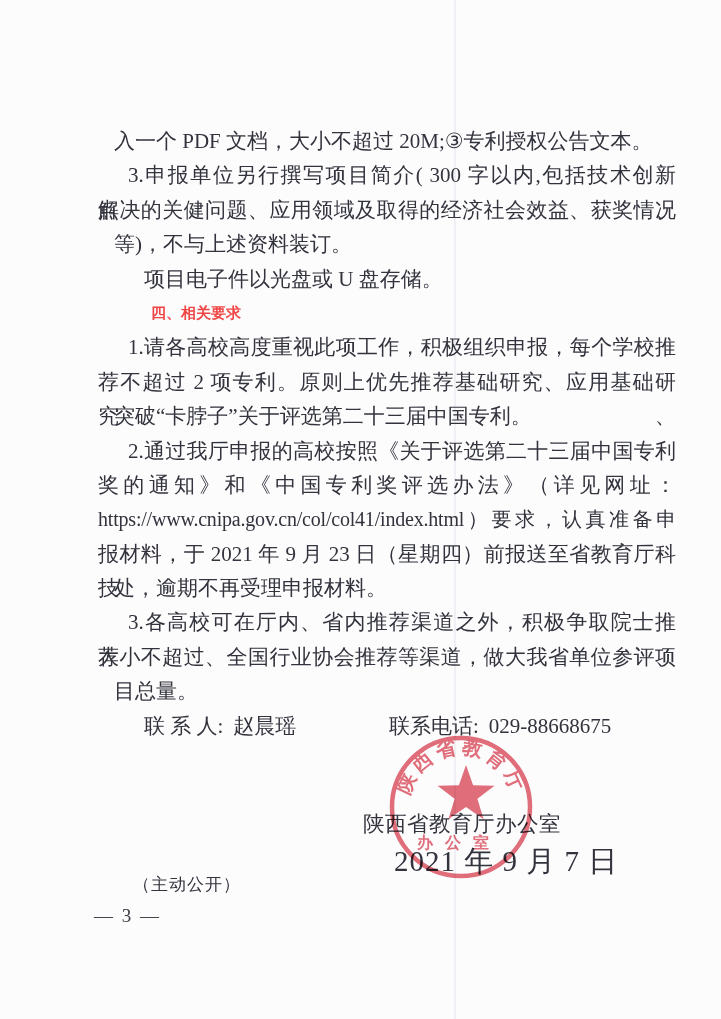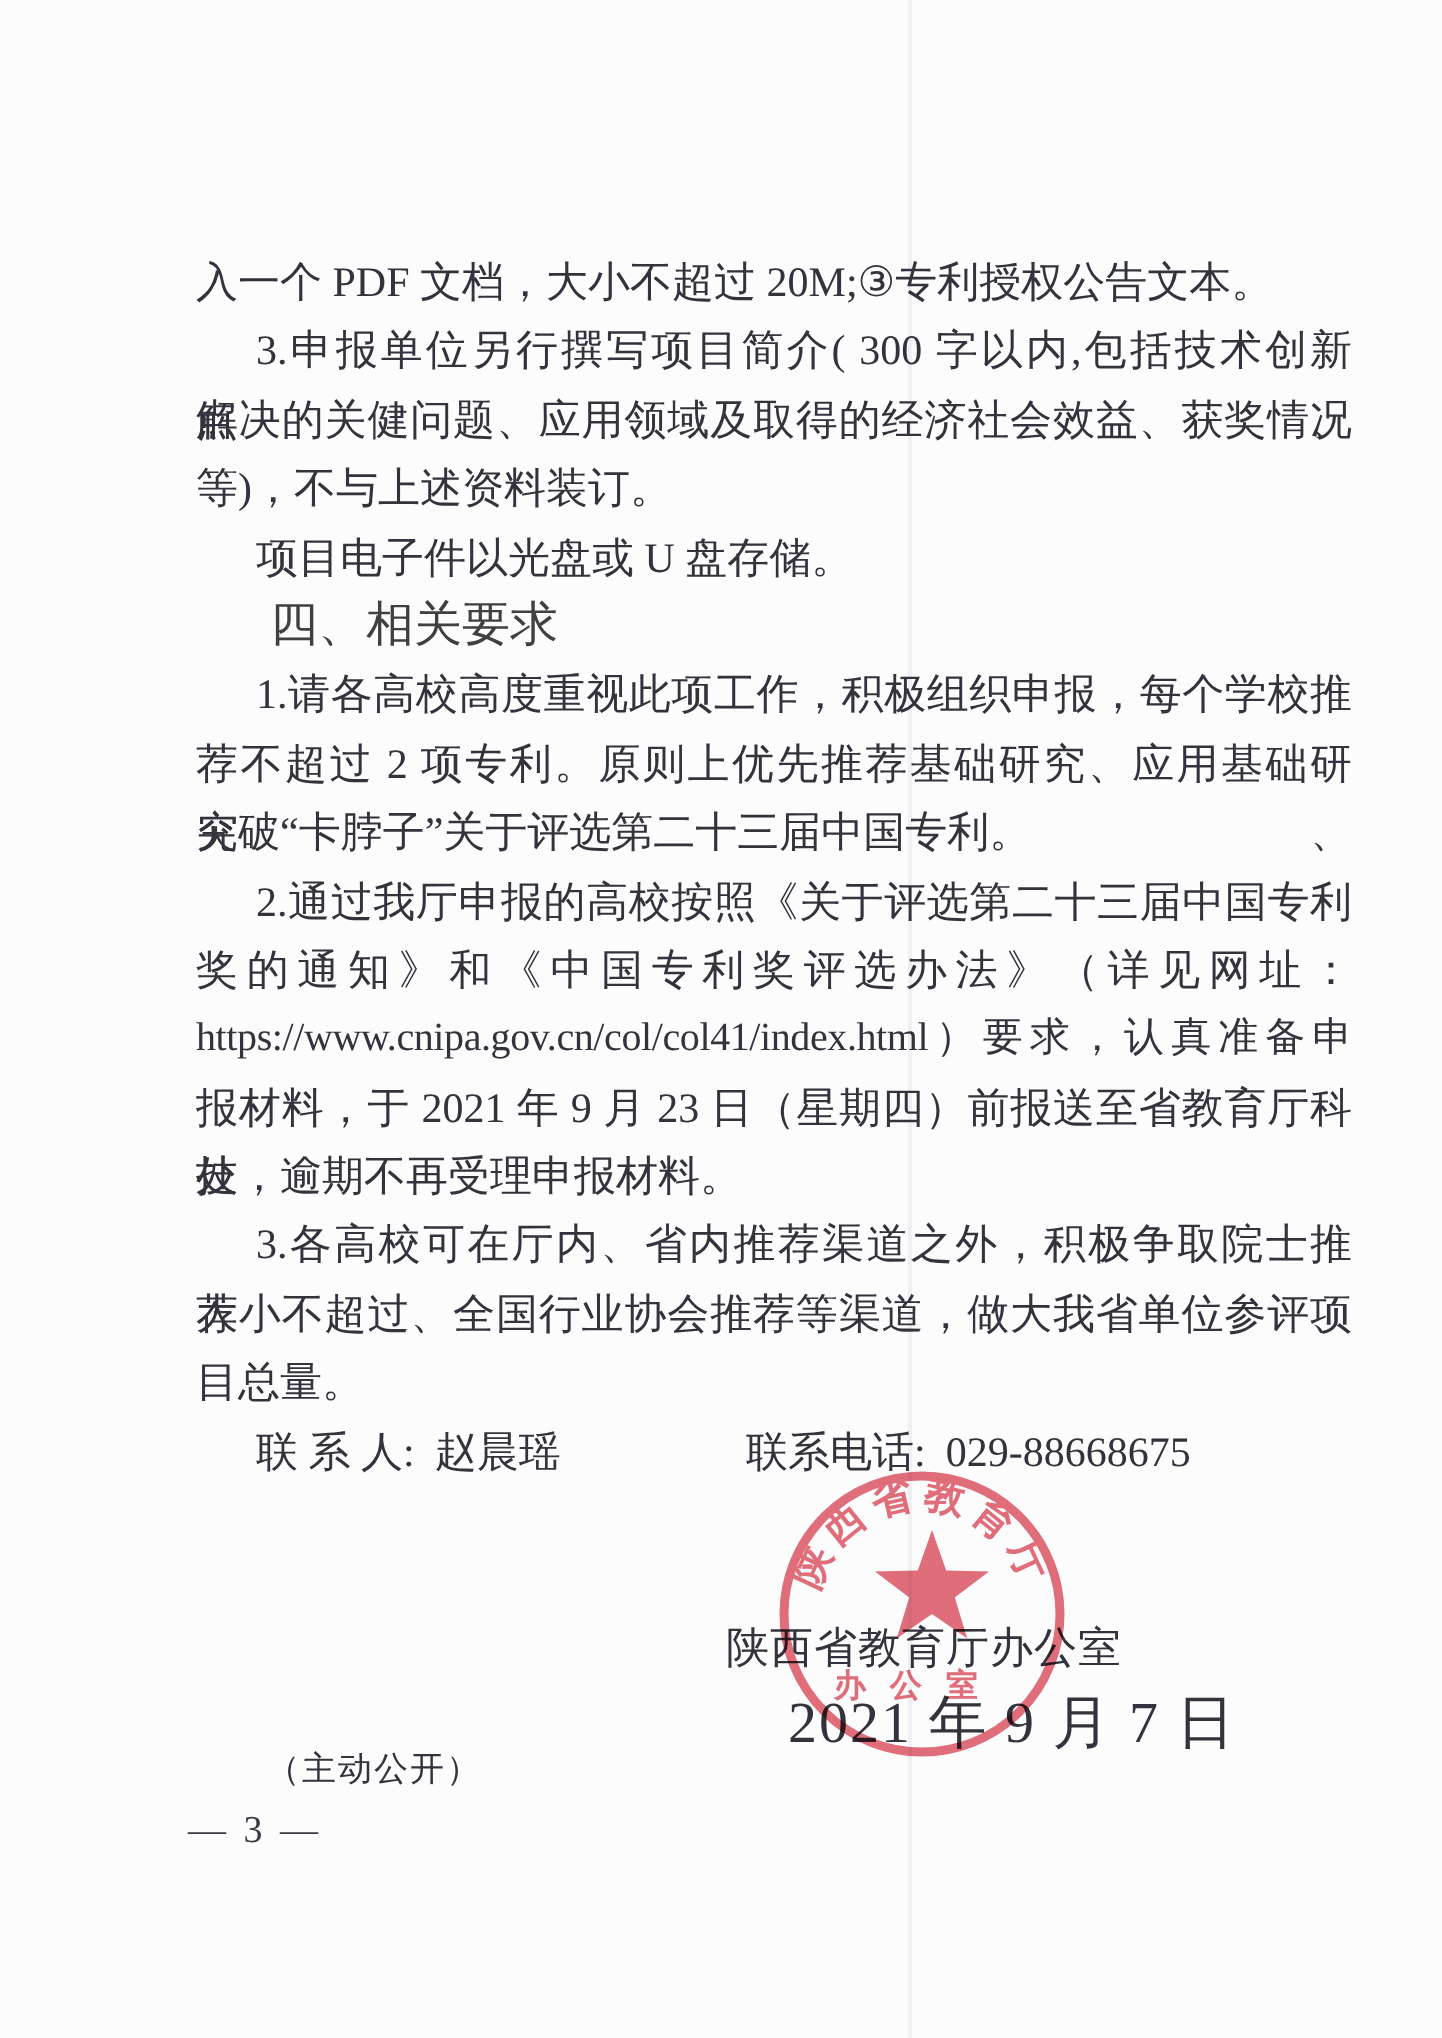--- a/index.html
+++ b/index.html
@@ -14,26 +14,26 @@
     background:rgba(165,172,188,0.15);
   }
   .body {
     position:absolute; left:98px; top:124px; width:578px;
   }
   .line {
     font-size:21px; height:34.4px; line-height:34.4px;
     text-align:justify; text-align-last:justify;
     position:relative;
   }
-  .line.end { text-align-last:left; }
+  .line.end { text-align-last:left;margin-left:16px; }
   .line.ind { text-indent:30px; }
   .line.url { font-size:20px; letter-spacing:-0.2px; }
   .line.heading {
     font-family:"Liberation Sans","DejaVu Sans",sans-serif;
-    font-weight:normal; color:#404040; text-indent:37px; font-size:24px;
+    font-weight:bold; color:#ef4444; text-indent:37px; font-size:15px;
   }
   .line.contact { padding-left:30px; width:548px; }
   .c-name { margin-left:10px; }
   .phone-group { position:absolute; left:275px; top:0; }
   .phone-number { margin-left:10px; }
   .sig-org {
     position:absolute; left:363px; top:809px;
     font-size:21.5px; letter-spacing:0.5px;text-align:center;
   }
   .sig-date {

